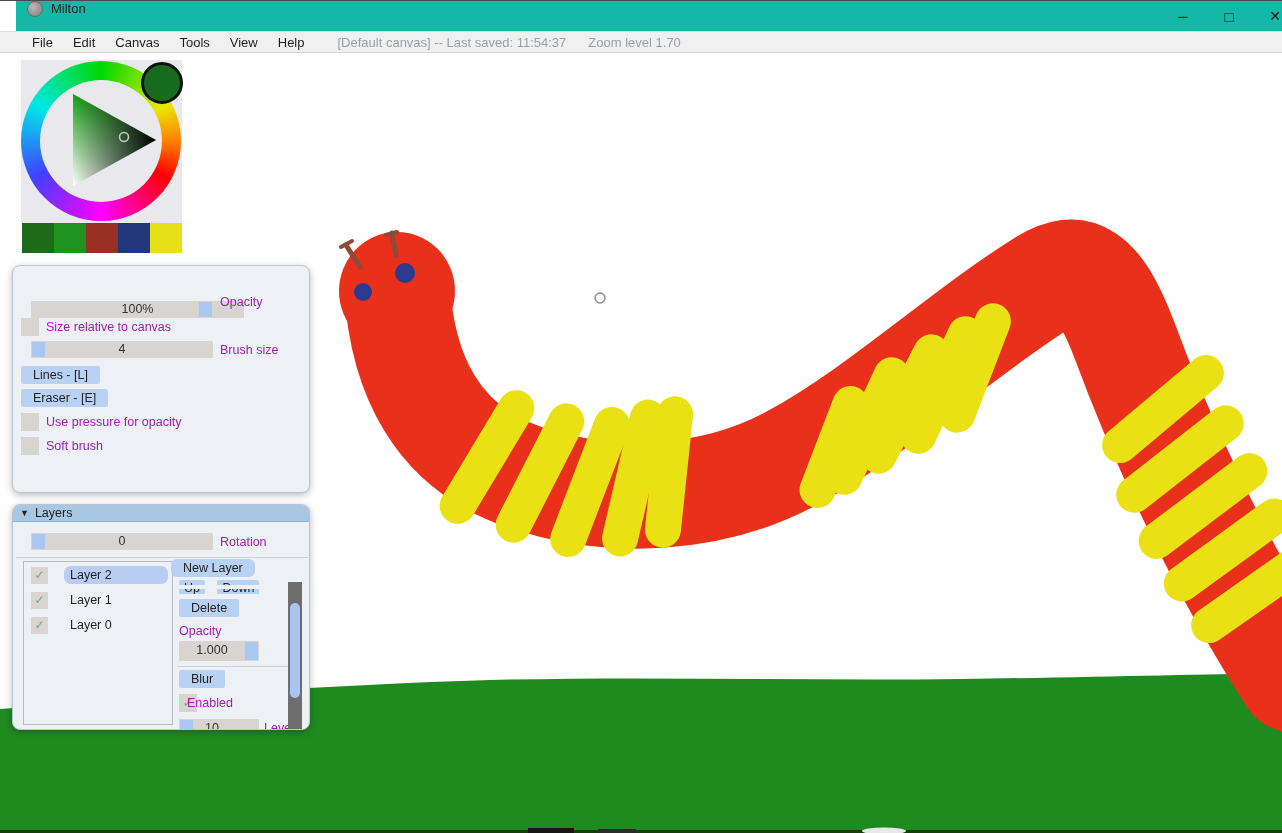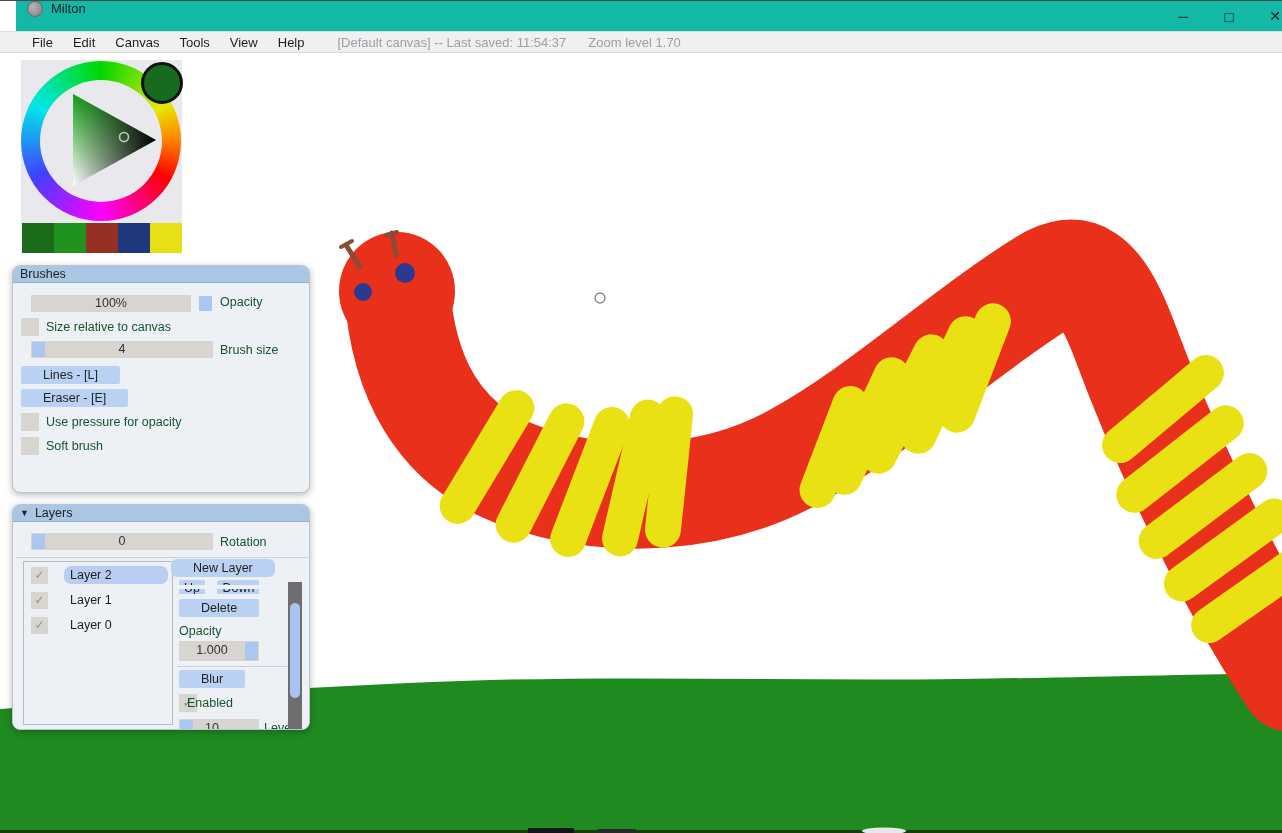--- a/index.html
+++ b/index.html
@@ -45,23 +45,23 @@
   .swatch-row{position:absolute;left:1px;top:163px;width:160px;height:30px;display:flex;}
   .swatch{width:32px;height:30px;}
 
   
   .panel{position:absolute;left:12px;width:298px;background:var(--panel-bg);border:1px solid var(--pborder);border-radius:8px;box-shadow:0 2px 7px rgba(0,0,0,.28);z-index:5;overflow:hidden;font-size:12.5px;}
   .panel-header{height:17px;background:var(--header-bg);border-bottom:1px solid #8fb0cc;display:flex;align-items:center;padding-left:7px;font-size:12.5px;color:#222;}
   .collapse{font-size:9px;margin-right:6px;color:#222;}
   .slider{position:absolute;height:17px;background:var(--track);}
   .slider .val{position:absolute;left:0;right:0;top:1px;text-align:center;color:#333;}
   .grabber{position:absolute;top:1px;width:13px;height:15px;background:var(--grabber);}
-  .side-label{position:absolute;color:#14532d;}
+  .side-label{position:absolute;color:#a21caf;}
   .checkbox{position:absolute;width:18px;height:18px;background:var(--track);text-align:center;line-height:17px;font-size:13px;color:var(--check);}
-  .btn{position:absolute;background:var(--btn);padding:2px 22px;border-radius:2px;color:#222;}
+  .btn{position:absolute;background:var(--btn);padding:2px 12px;border-radius:2px;color:#222;}
   .hline{position:absolute;height:1px;background:#c9d2da;}
 
   .brushes{top:264px;height:228px;}
   .layers{top:503px;height:226px;}
 
   .layer-list{position:absolute;left:10px;top:56px;width:150px;height:164px;border:1px solid #b3bcc5;}
   .layer-row{display:flex;align-items:center;height:24px;margin-top:1px;}
   .layer-check{width:17px;height:17px;background:var(--track);margin-left:7px;text-align:center;line-height:16px;font-size:12px;color:var(--check);flex:none;}
   .layer-name{flex:1;margin-left:16px;margin-right:4px;padding:2px 6px;border-radius:7px;}
   .layer-row.selected .layer-name{background:var(--select);}
@@ -175,24 +175,21 @@
     <div class="swatch-row">
       <div class="swatch" style="background-color: rgb(27, 107, 27);"></div>
       <div class="swatch" style="background-color: rgb(31, 146, 31);"></div>
       <div class="swatch" style="background-color: rgb(150, 48, 35);"></div>
       <div class="swatch" style="background-color: rgb(32, 55, 124);"></div>
       <div class="swatch" style="background-color: rgb(231, 224, 22);"></div>
     </div>
   </div>
 
   <div class="panel brushes">
-    <div class="panel-header">
-      <span>Brushes</span>
-    </div>
-    <div class="slider" style="left:18px;top:29px;width:160px;">
+    <div class="slider" style="left:18px;top:35px;width:213px;">
       <span class="val">100%</span>
       <span class="grabber" style="left:168px;"></span>
     </div>
     <span class="side-label" style="left:207px;top:29px;">Opacity</span>
 
     <div class="checkbox" style="left:8px;top:52px;"></div>
     <span class="side-label" style="left:33px;top:54px;">Size relative to canvas</span>
 
     <div class="slider" style="left:18px;top:75px;width:182px;">
       <span class="val">4</span>

